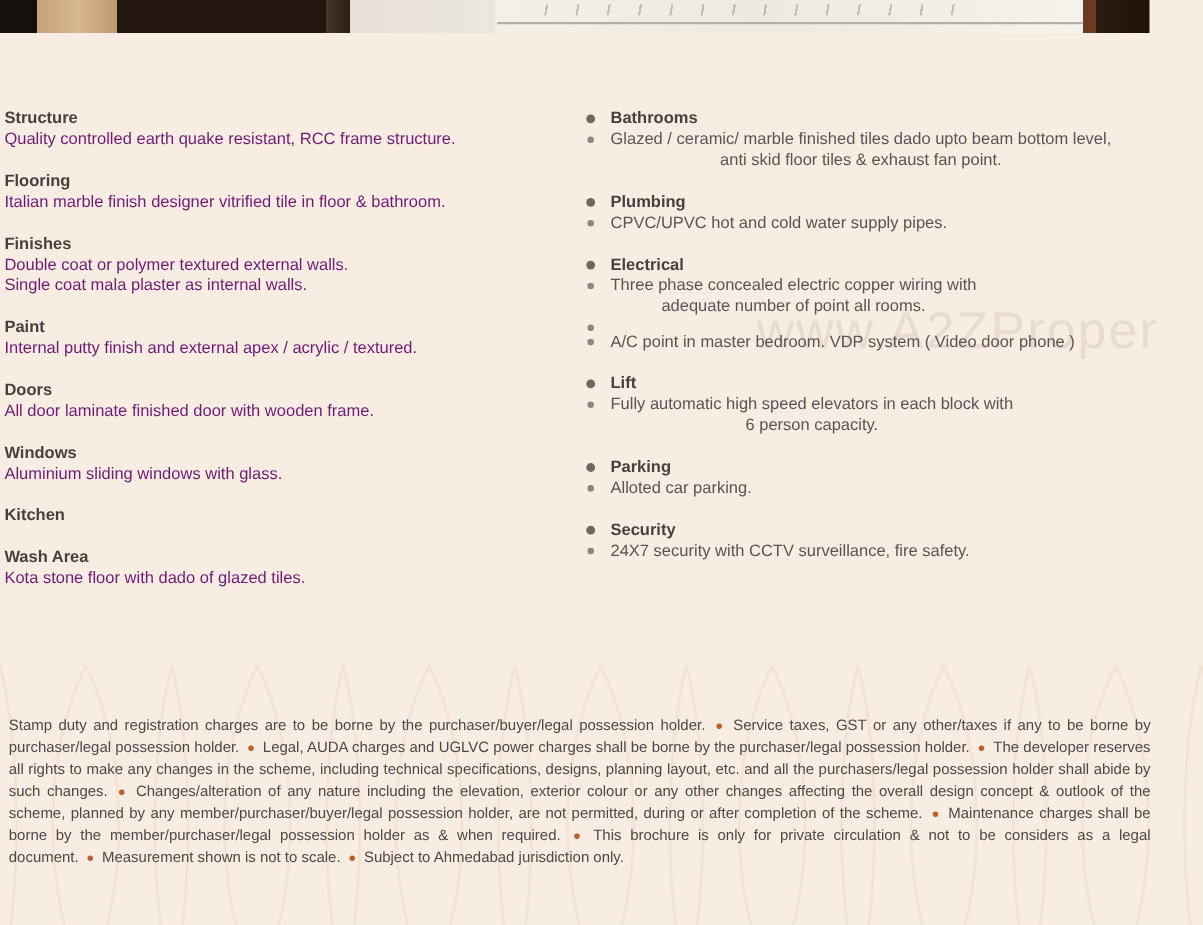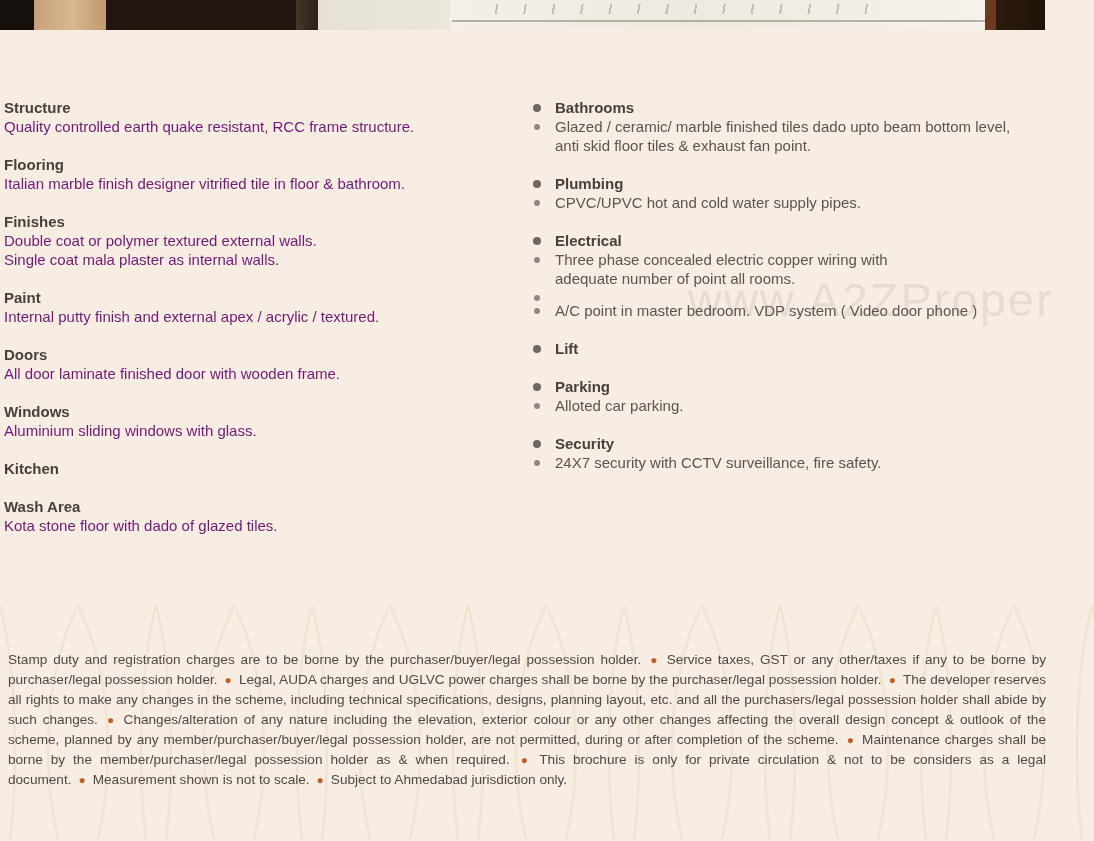--- a/index.html
+++ b/index.html
@@ -34,21 +34,21 @@
 
   .lblock{position:relative;margin-bottom:19px;}
   .lbullet{position:absolute;left:-26px;top:5px;width:9px;height:9px;border-radius:50%;background:#8d8783;}
   .ltitle{font-weight:bold;font-size:15px;line-height:19px;color:#47403d;}
   .lbody{font-size:15px;line-height:19px;color:#701a75;white-space:pre-line;}
 
   .rblock{margin-bottom:19px;}
   .rtitle-row{display:flex;}
   .rbullet{width:8px;height:8px;border-radius:50%;background:#6e6863;margin:6px 14px 0 0;flex:none;}
   .rtitle{font-weight:bold;font-size:15px;line-height:19px;color:#47403d;}
-  .ritem{display:flex;}
+  .ritem{display:flex;text-align:center;}
   .ibullet{width:6px;height:6px;border-radius:50%;background:#8d8783;margin:7px 15px 0 1px;flex:none;}
   .itext{font-size:15px;line-height:19px;color:#5a5452;white-space:pre-line;}
 
   
   #disclaimer{position:absolute;left:8px;top:650px;width:1038px;font-size:13.6px;
     line-height:20px;color:#4e4846;text-align:justify;}
   .dot{padding:0 7px;font-size:12px;}
 </style>
 </head>
 <body>
@@ -168,20 +168,27 @@
             <span class="itext">A/C point in master bedroom. VDP system ( Video door phone )</span>
           </div>
         </div>
     </div>
 
     <div class="rblock">
       <div class="rtitle-row">
         <span class="rbullet"></span>
         <span class="rtitle">Lift</span>
       </div>
+      <div>
+          <div class="ritem">
+            <span class="ibullet"></span>
+            <span class="itext">Fully automatic high speed elevators in each block with
+6 person capacity.</span>
+          </div>
+        </div>
     </div>
 
     <div class="rblock">
       <div class="rtitle-row">
         <span class="rbullet"></span>
         <span class="rtitle">Parking</span>
       </div>
       <div>
           <div class="ritem">
             <span class="ibullet"></span>

